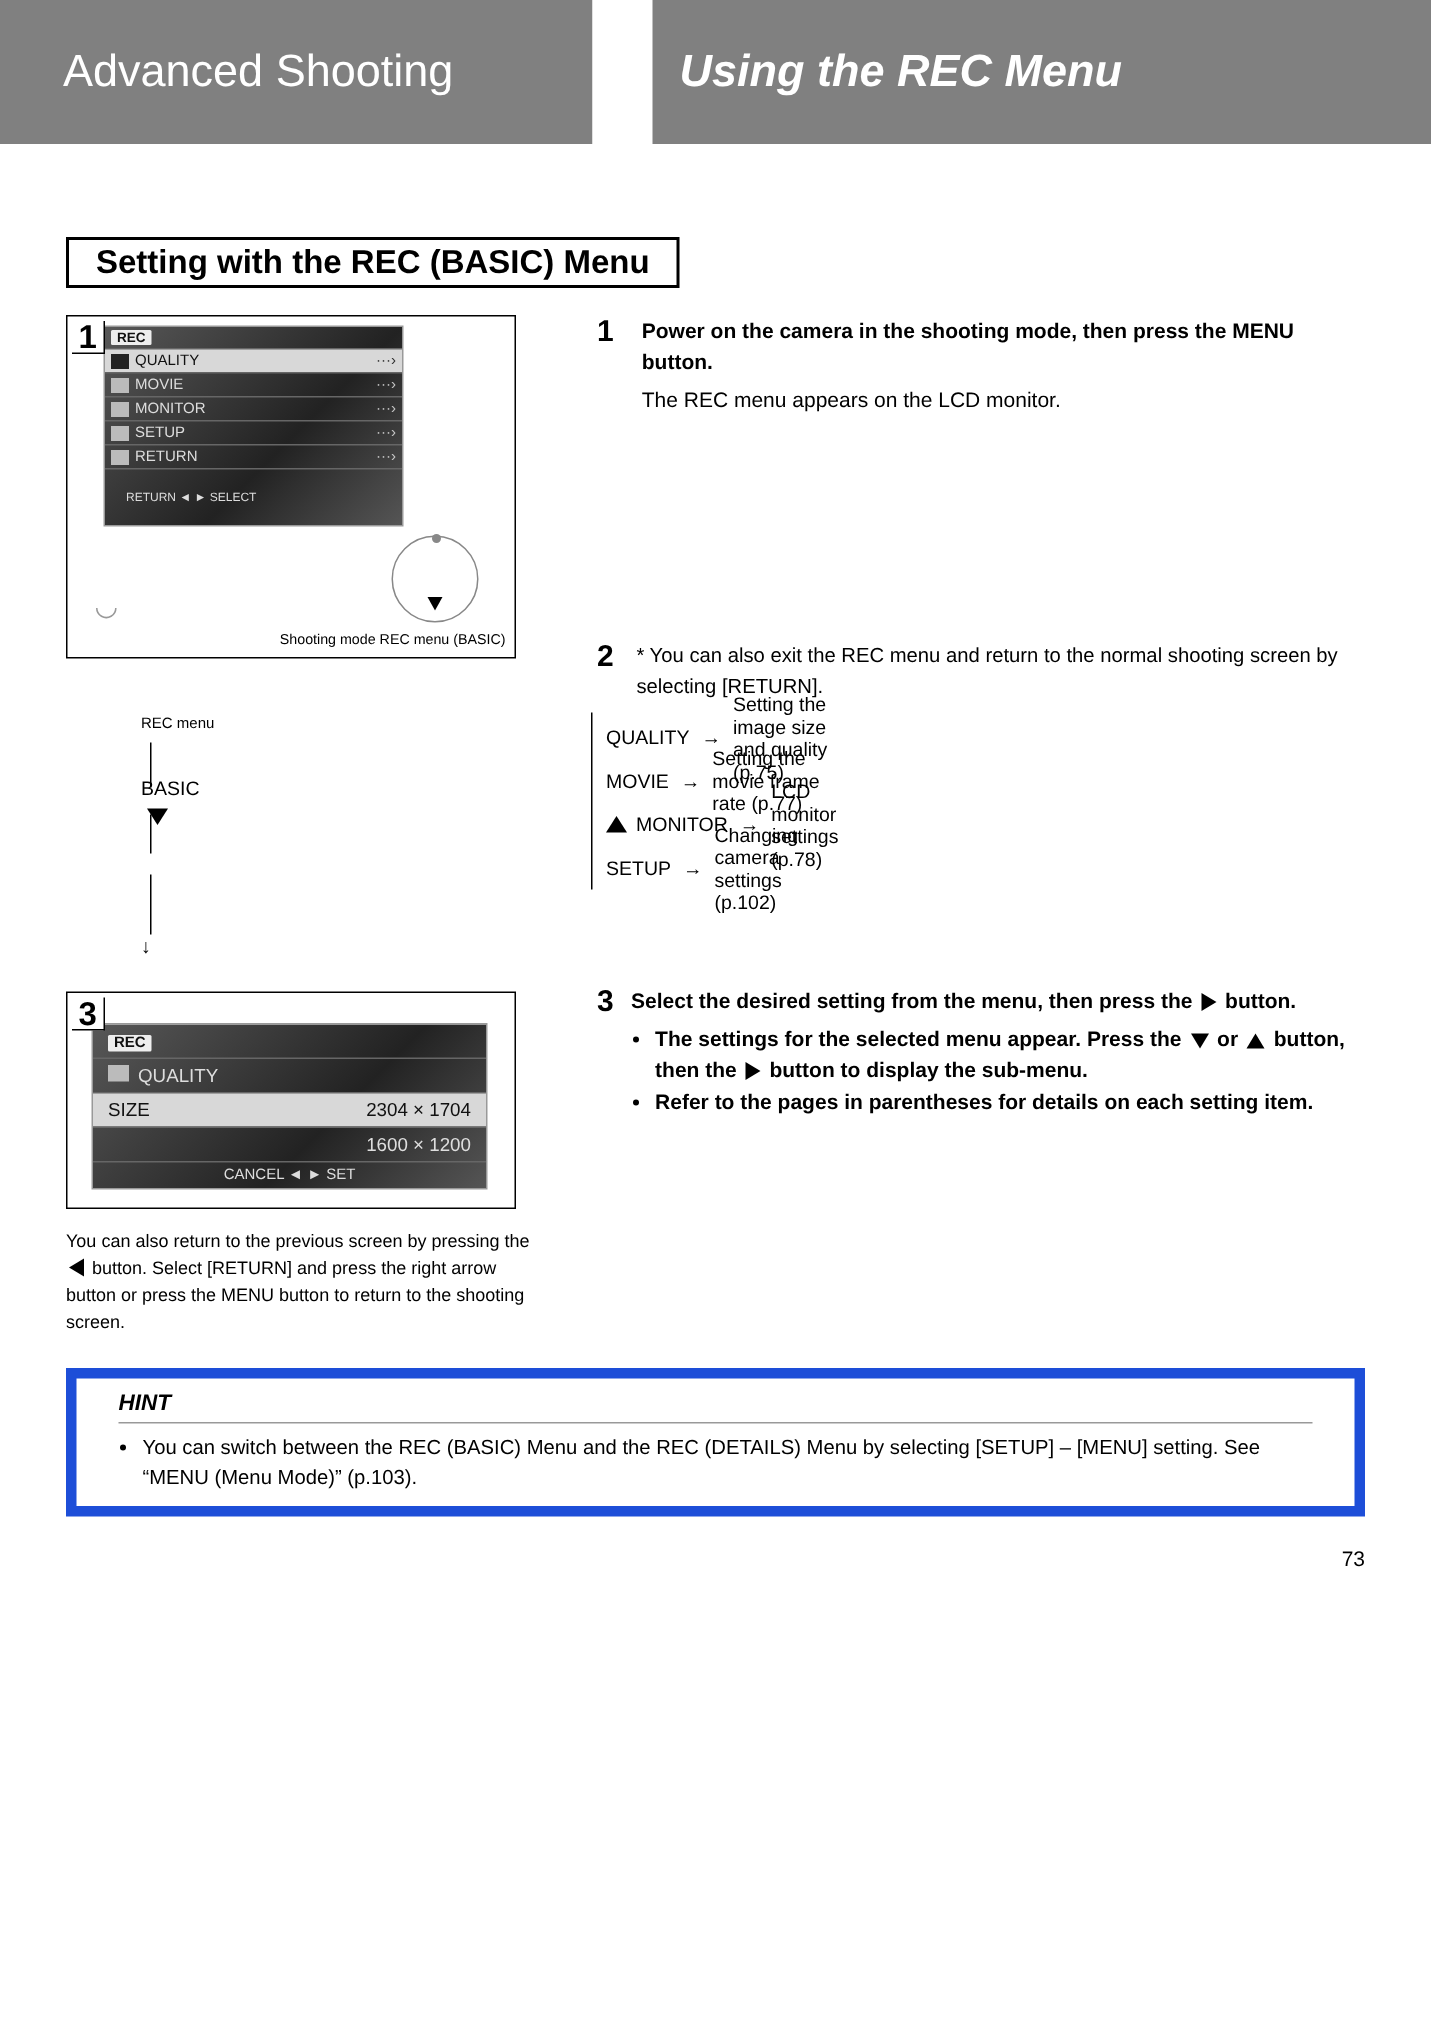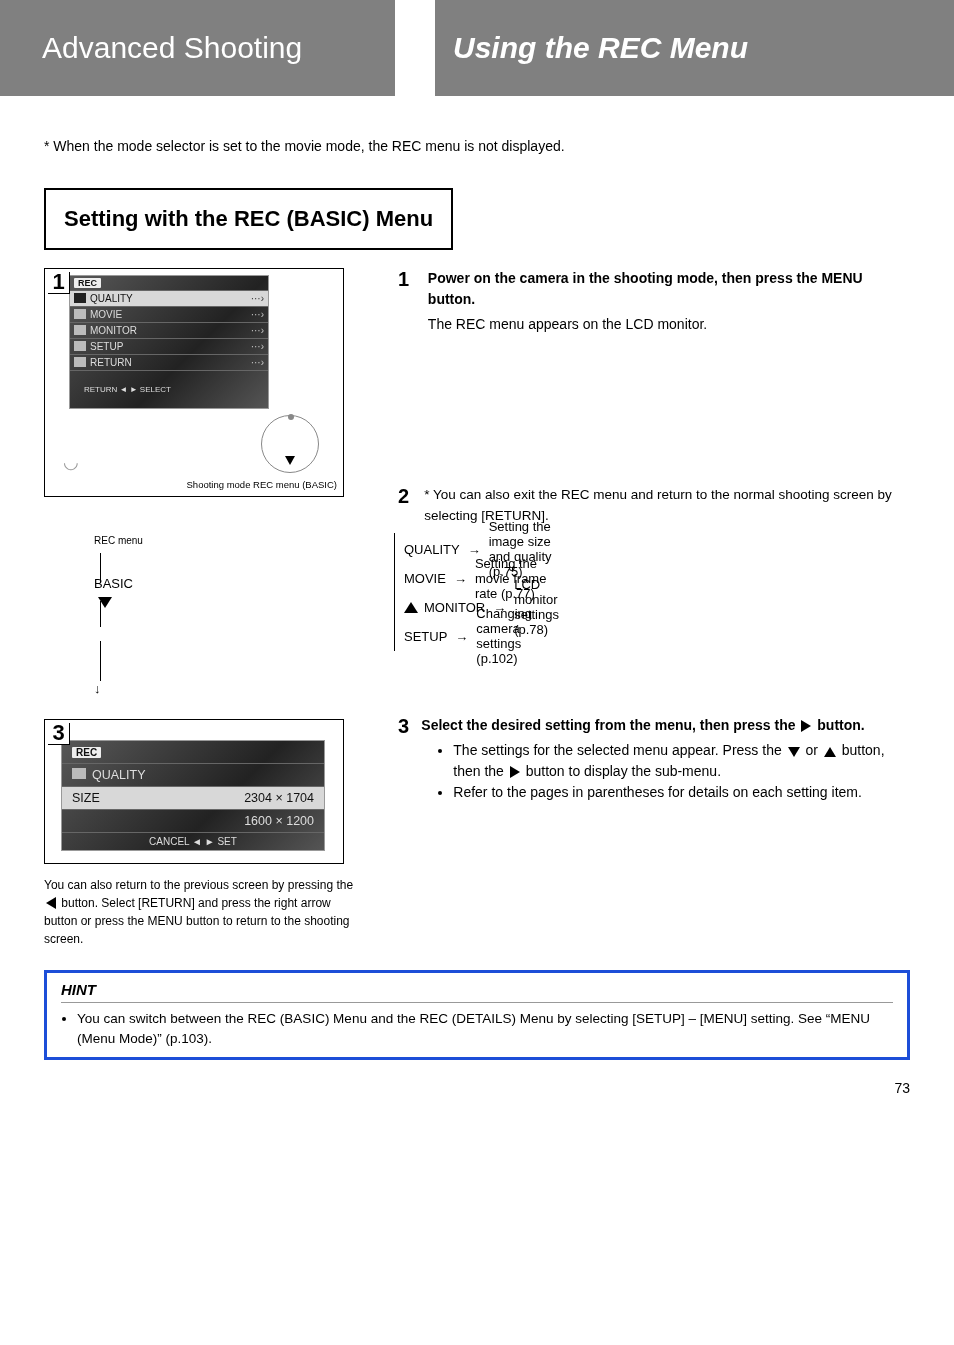--- a/index.html
+++ b/index.html
@@ -4,21 +4,21 @@
 <style>
 * { box-sizing: border-box; margin: 0; padding: 0; }
 body { background: #fff; font-family: Arial, Helvetica, sans-serif; color: #000; width: 954px; }
 .topbar { display: flex; height: 96px; }
 .topbar .left { width: 395px; background: #808080; color: #fff; display: flex; align-items: center; padding-left: 42px; font-size: 30px; font-weight: normal; }
 .topbar .gap { width: 40px; background: #fff; }
 .topbar .right { flex: 1; background: #808080; color: #fff; display: flex; align-items: center; padding-left: 18px; font-size: 30px; font-weight: bold; font-style: italic; }
 .page { padding: 40px 44px 28px 44px; position: relative; height: 1249px; }
 .intro { font-size: 14px; line-height: 1.55; }
 .intro p { margin-bottom: 8px; }
-.section-head { border: 2px solid #000; display: inline-block; padding: 16px 18px; font-size: 22px; font-weight: bold; margin: 22px 0 18px 0; }
+.section-head { border: 2px solid #000; display: inline-block; padding: 2px 18px; font-size: 22px; font-weight: bold; margin: 22px 0 18px 0; }
 .columns { display: flex; }
 .left-col { width: 320px; }
 .right-col { flex: 1; padding-left: 34px; }
 .screenshot { border: 1px solid #000; padding: 6px; position: relative; width: 300px; }
 .ss-tag { position: absolute; left: 3px; top: 3px; font-size: 22px; font-weight: bold; background: #fff; border-right: 1px solid #000; border-bottom: 1px solid #000; width: 22px; height: 22px; display: flex; align-items: center; justify-content: center; }
 .cam-lcd { width: 200px; margin-left: 18px; background: linear-gradient(135deg,#585858,#222 60%,#555); color: #ddd; font-size: 10px; border: 1px solid #999; }
 .cam-lcd .headerrow { display: flex; align-items: center; padding: 2px 4px; }
 .cam-lcd .headerrow .rec { background: #eee; color: #111; font-weight: bold; padding: 0 4px; border-radius: 1px; font-size: 9px; margin-right: 4px; }
 .cam-lcd .row { display: flex; align-items: center; padding: 2px 4px; gap: 4px; border-top: 1px solid #666; }
 .cam-lcd .row.sel { background: #d8d8d8; color: #111; }
@@ -47,44 +47,43 @@
 .sub-lcd .r { display:flex; align-items:center; justify-content:space-between; padding:4px 10px; border-top:1px solid #666; }
 .sub-lcd .r.hdr  { border-top:none; }
 .sub-lcd .r.sel { background:#d8d8d8; color:#111; }
 .sub-lcd .ic2 { width:14px;height:11px;background:#bbb;display:inline-block;margin-right:6px; }
 .sub-lcd .footer { text-align:center; font-size:10px; padding:3px; border-top:1px solid #666; }
 .right-col .note-star { font-size: 13.5px; line-height: 1.55; }
 .step-block { display:flex; gap:10px; margin-top: 18px; font-size: 14px; }
 .step-no { font-size: 20px; font-weight: bold; width: 20px; }
 .step-body .head { font-weight: bold; margin-bottom: 4px; }
 .step-body { line-height: 1.5; }
-.step-body ul { list-style: disc; margin-left: 32px; margin-top: 4px; }
+.step-body ul { list-style: disc; margin-left: 16px; margin-top: 4px; font-weight: bold; }
 .inline-tri-down { display:inline-block; width:0;height:0;border-left:6px solid transparent;border-right:6px solid transparent;border-top:10px solid #000; vertical-align:-2px; margin:0 2px;}
 .inline-tri-up { display:inline-block; width:0;height:0;border-left:6px solid transparent;border-right:6px solid transparent;border-bottom:10px solid #000; vertical-align:-2px; margin:0 2px;}
 .inline-tri-right { display:inline-block; width:0;height:0;border-top:6px solid transparent;border-bottom:6px solid transparent;border-left:10px solid #000; vertical-align:-2px; margin:0 2px;}
 .inline-tri-left { display:inline-block; width:0;height:0;border-top:6px solid transparent;border-bottom:6px solid transparent;border-right:10px solid #000; vertical-align:-2px; margin:0 2px;}
 .left-note { font-size:12px; line-height:1.5; margin-top: 12px; padding-right: 6px; }
-.hint-box { border:3px solid #1d4ed8; padding:8px 14px; margin-top:22px; }
+.hint-box { border:7px solid #1d4ed8; padding:8px 28px; margin-top:22px; }
 .hint-box .hint-head { font-weight:bold; font-style:italic; font-size:15px; border-bottom:1px solid #999; padding-bottom:4px; margin-bottom:6px; }
 .hint-box ul { margin-left: 16px; font-size: 13.5px; line-height:1.5; }
 .page-no { text-align:right; font-size:14px; margin-top: 20px; }
 </style>
 </head>
 <body>
 
 <div class="topbar">
   <div class="left">Advanced Shooting</div>
   <div class="gap"></div>
   <div class="right">Using the REC Menu</div>
 </div>
 
 <div class="page">
 
   <div class="intro">
-    <p>* When the mode selector is set to the movie mode, the REC menu is not displayed.</p>
   </div>
 
   <div class="section-head">Setting with the REC (BASIC) Menu</div>
 
   <div class="columns">
 
     <div class="left-col">
 
       <div class="screenshot">
         <div class="ss-tag">1</div>

